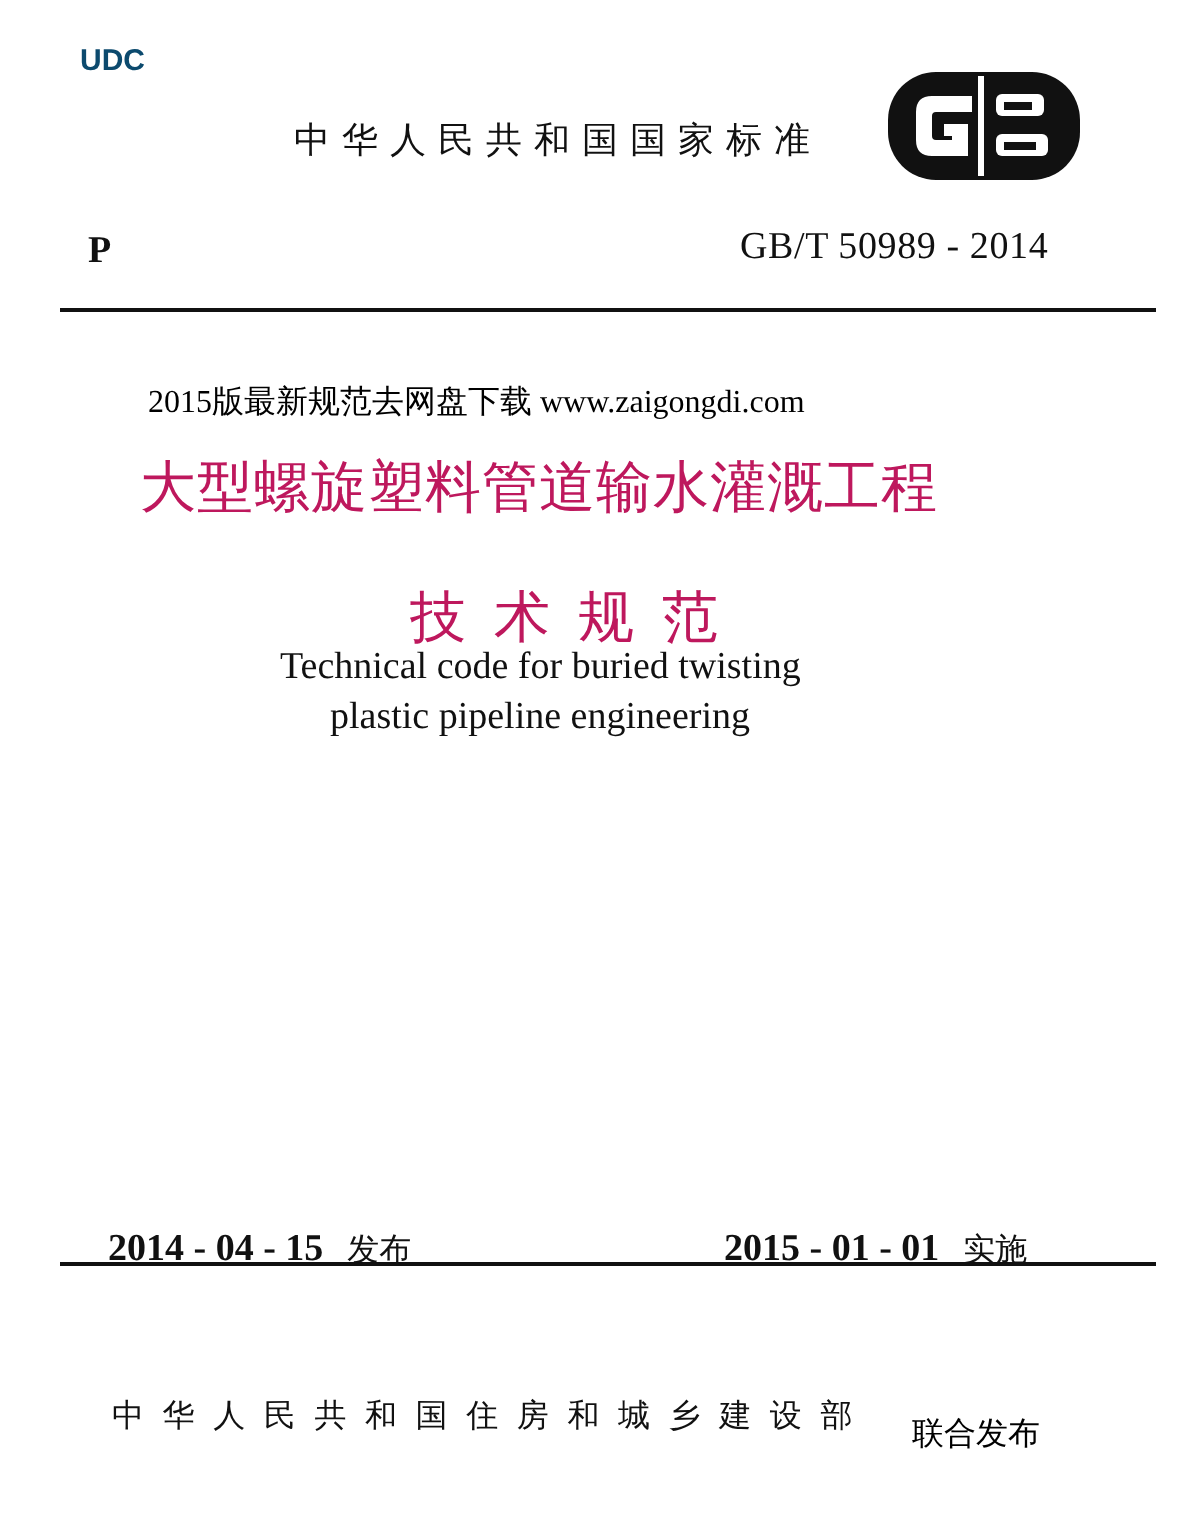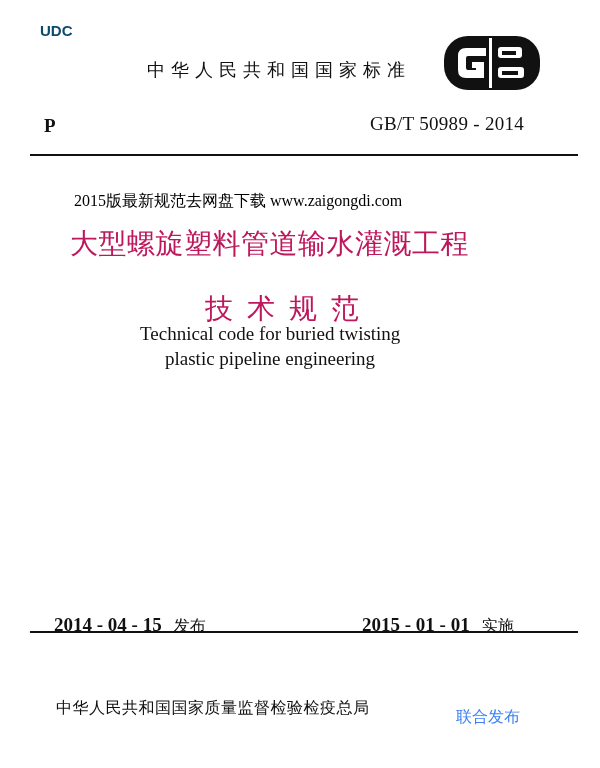--- a/index.html
+++ b/index.html
@@ -23,21 +23,21 @@
   .title-en { left: 0; width: 600px; text-align: center; font-family: "Liberation Serif", serif; font-size: 19px; color: #111; }
   .title-en-1 { top: 323px; left: 140px; width: auto; }
   .title-en-2 { top: 348px; left: 165px; width: auto; }
   .date { font-family: "Liberation Serif", serif; font-weight: bold; font-size: 19px; top: 594px; margin-top: 20px; }
   .date .cn { font-family: "DejaVu Sans", sans-serif; font-weight: normal; font-size: 16px; margin-left: 12px; }
   .date-issue { left: 54px; }
   .date-impl { left: 362px; }
   .issuers { left: 56px; top: 693px; font-family: "DejaVu Sans", sans-serif; font-size: 16px; line-height: 30px; color: #111; }
   .issuer-1 { letter-spacing: 9.3px; }
   .issuer-2 { letter-spacing: 0.5px; }
-  .joint { left: 456px; top: 707px; font-family: "DejaVu Sans", sans-serif; font-size: 16px; color: #3b82f6; }
+  .joint { left: 456px; top: 707px; font-family: "DejaVu Sans", sans-serif; font-size: 16px; color: #000000; }
 </style>
 </head>
 <body>
 
 <div class="abs udc">UDC</div>
 
 <div class="abs national-std">中华人民共和国国家标准</div>
 
 <div class="abs gb-logo">
   <svg width="100" height="58" viewBox="0 0 100 58">
@@ -71,15 +71,15 @@
 <div class="abs date date-issue">
   <span>2014 - 04 - 15</span><span class="cn">发布</span>
 </div>
 <div class="abs date date-impl">
   <span>2015 - 01 - 01</span><span class="cn">实施</span>
 </div>
 
 <div class="abs rule rule-bottom"></div>
 
 <div class="abs issuers">
-  <div class="issuer-2">中华人民共和国国家质量监督检验检疫总局</div>
+  <div class="issuer-1">中华人民共和国住房和城乡建设部</div>
 </div>
 <div class="abs joint">联合发布</div>
 
 </body></html>

